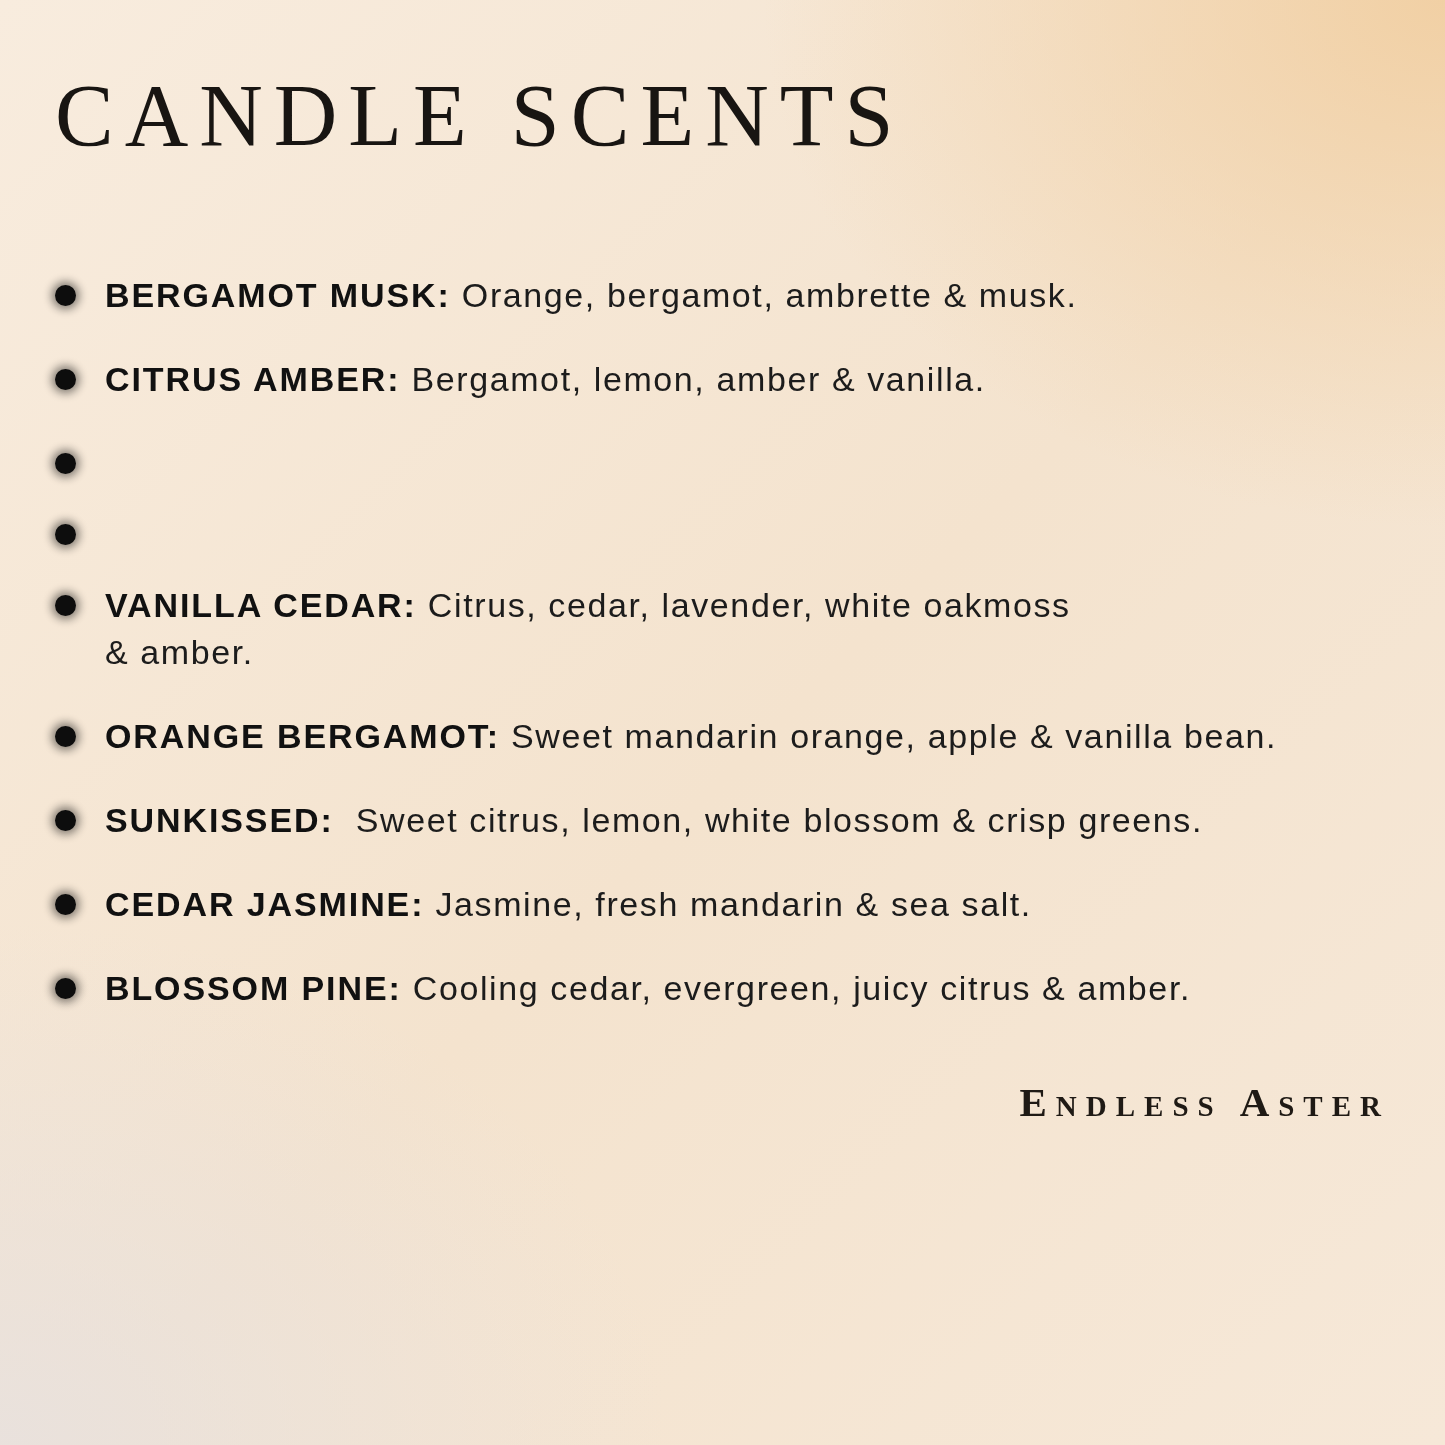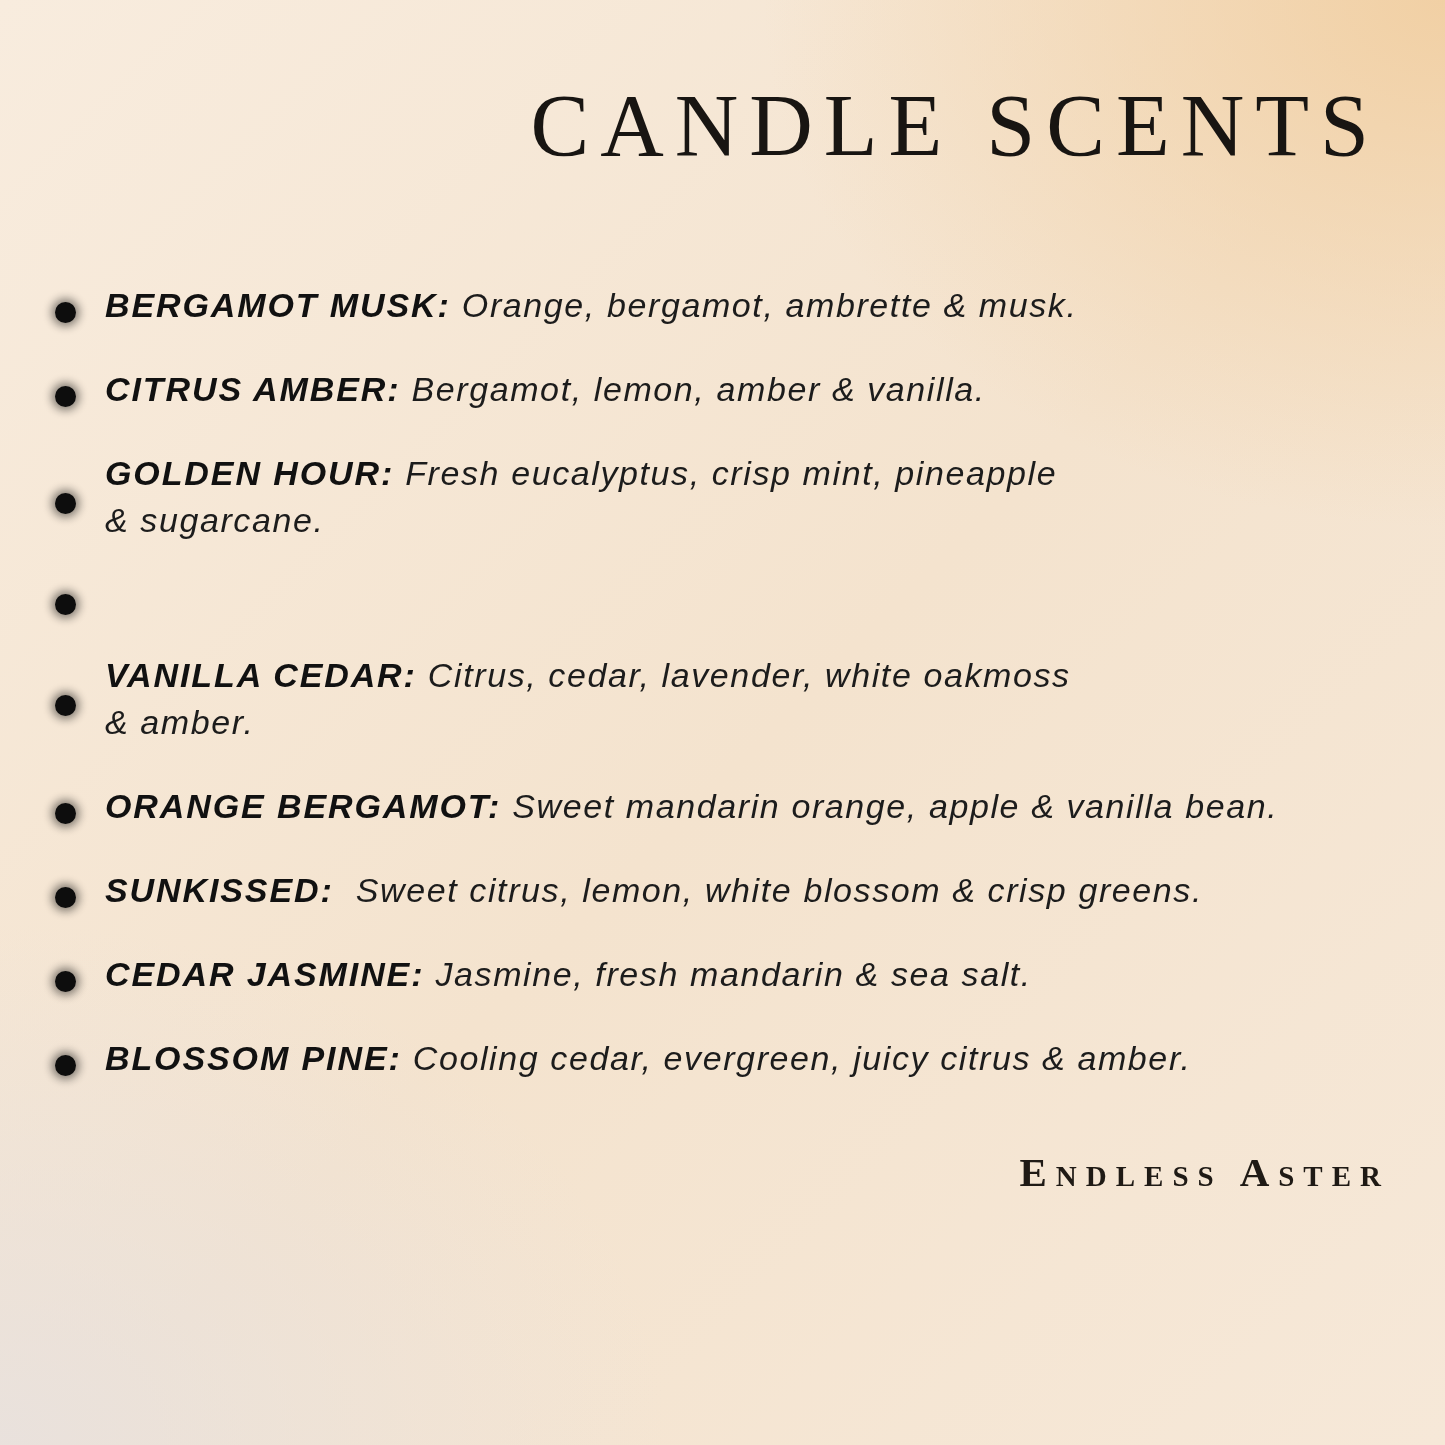--- a/index.html
+++ b/index.html
@@ -17,43 +17,42 @@
       radial-gradient(1150px 900px at 0% 100%, rgba(231,225,223,0.85) 0%, rgba(231,225,223,0) 58%),
       linear-gradient(135deg, #f8ecde 0%, #f4e3ce 52%, #f6e8d8 100%);
   }
   .page {
     box-sizing: border-box;
     width: 100%;
     height: 100%;
     padding: 0 55px;
   }
   .title {
-    margin: 10px;
+    margin: 0;
     padding-top: 72px;
-    text-align: right;
+    text-align: left;
     font-family: "Liberation Serif", serif;
     font-weight: normal;
     font-size: 88px;
     line-height: 1;
     letter-spacing: 11px;
     color: #181512;
     white-space: nowrap;
   }
   .scent-list {
     list-style: none;
     margin: 112px 0 0 0;
     padding: 0;
     display: flex;
     flex-direction: column;
     gap: 37px;
   }
   .scent-item {
     display: flex;
-    align-items: center;
-    font-style: italic;
+    align-items: flex-start;
   }
   .bullet {
     flex: none;
     width: 21px;
     height: 21px;
     margin: 13px 29px 0 0;
     border-radius: 50%;
     background: #0d0d0d;
     box-shadow: 0 0 9px 3.5px rgba(15,15,15,0.48);
   }
@@ -95,22 +94,20 @@
       <p class="scent-text"><span class="scent-name">BERGAMOT MUSK:</span><span class="scent-desc"> Orange, bergamot, ambrette &amp; musk.</span></p>
     </li>
 
     <li class="scent-item">
       <span class="bullet"></span>
       <p class="scent-text"><span class="scent-name">CITRUS AMBER:</span><span class="scent-desc"> Bergamot, lemon, amber &amp; vanilla.</span></p>
     </li>
 
     <li class="scent-item">
       <span class="bullet"></span>
-      <p class="scent-text"><span class="scent-name">GOLDEN HOUR:</span><span class="scent-desc"> Fresh eucalyptus, crisp mint, pineapple
-&amp; sugarcane.</span></p>
     </li>
 
     <li class="scent-item">
       <span class="bullet"></span>
     </li>
 
     <li class="scent-item">
       <span class="bullet"></span>
       <p class="scent-text"><span class="scent-name">VANILLA CEDAR:</span><span class="scent-desc"> Citrus, cedar, lavender, white oakmoss
 &amp; amber.</span></p>

